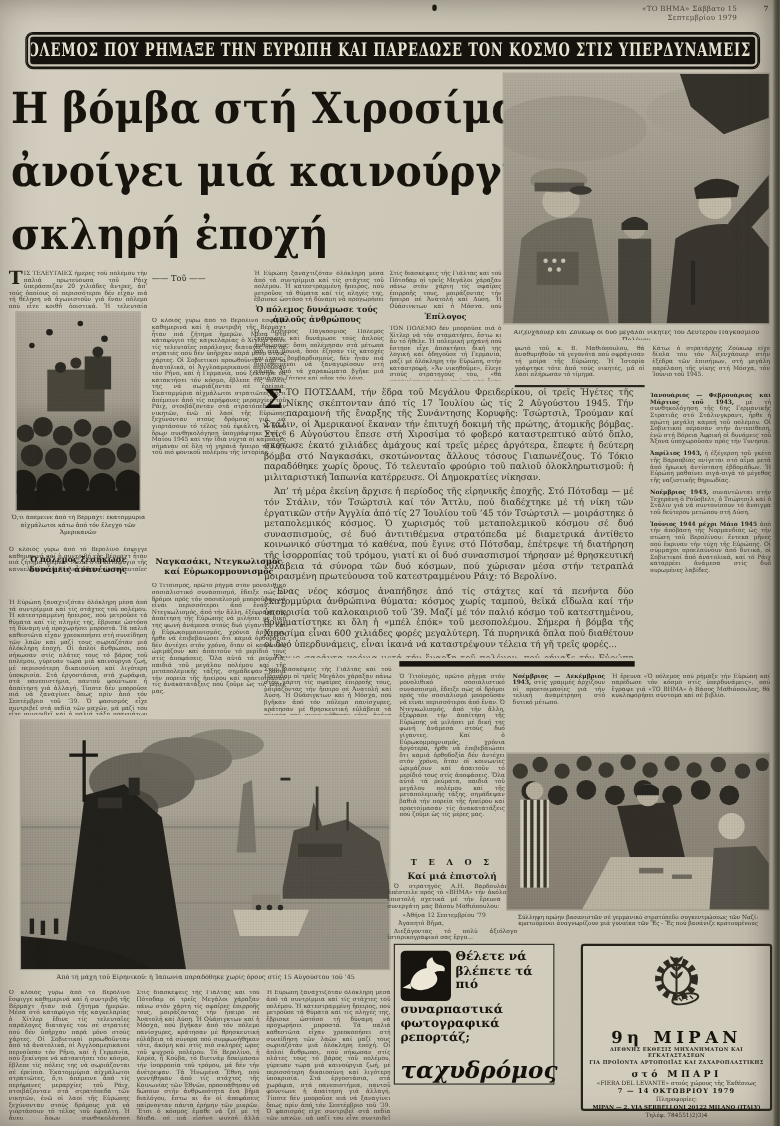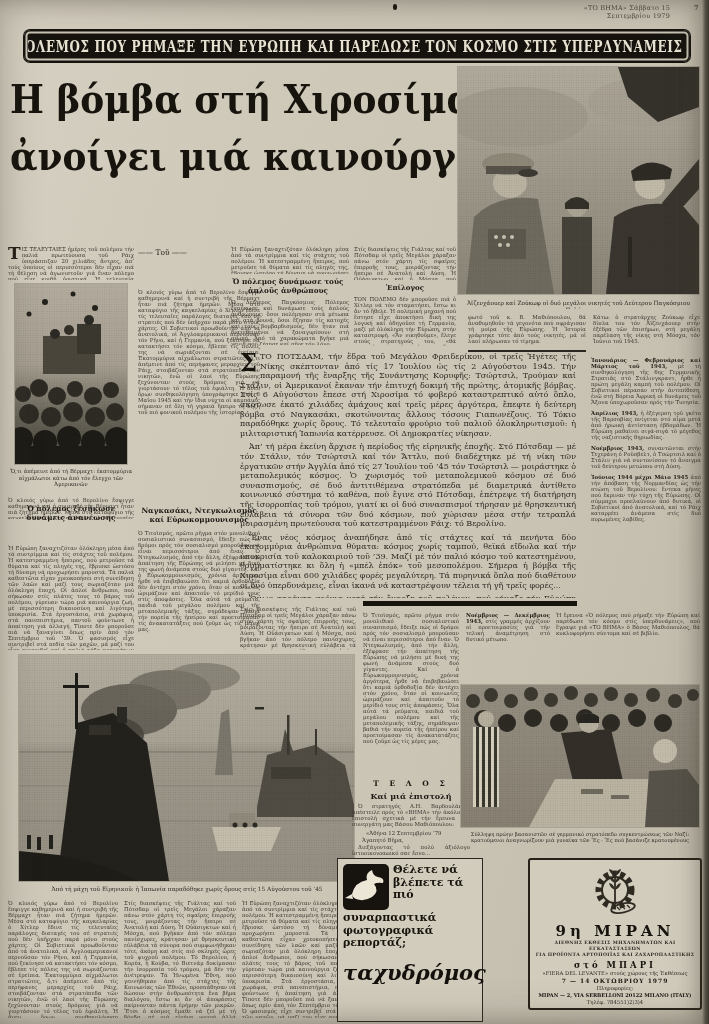--- a/index.html
+++ b/index.html
@@ -41,21 +41,21 @@
   .mini-rule{background:#2a2720; height:1.5px;}
   .chrono-entry{margin-bottom:5px;}
   .chrono-date{font-weight:bold; color:#221e16;}
   .telos{font-weight:bold; font-size:7.5px; letter-spacing:4px; text-align:center; color:#1d1914;}
   .letter-head{font-weight:bold; font-size:8px; text-align:center; color:#1d1914;}
   .ad1{border:1.5px solid #2a2620; background:#d2ccbd; box-sizing:border-box; padding:5px;}
   .ad1-q{font-weight:bold; font-size:11px; line-height:12.5px; color:#17140e;}
   .ad1-logo{font-weight:bold; font-style:italic; font-size:21px; text-align:center; color:#14110c; margin-top:10px;}
   .ad1-tag{border:1.2px solid #1d1a13; font-weight:bold; font-style:italic; font-size:6.4px; text-align:center; padding:2px 1px; margin-top:4px; color:#1d1a13;}
   .ad2{border:2px solid #262219; border-radius:3px; background:#d2ccbd; box-sizing:border-box; text-align:center; padding:6px 4px;}
-  .ad2-title{font-weight:bold; font-size:15px; letter-spacing:4px; color:#17140e; margin-top:2px;}
+  .ad2-title{font-weight:bold; font-size:15px; letter-spacing:4px; color:#17140e; margin-top:14px;}
   .ad2-caps{font-weight:bold; font-size:4.6px; letter-spacing:.4px; color:#2e2a22; line-height:6px;}
   .ad2-city{font-weight:bold; font-size:8.5px; letter-spacing:3px; color:#17140e; margin-top:2px;}
   .ad2-small{font-size:5.3px; color:#2e2a22; line-height:7px;}
   .ad2-dates{font-weight:bold; font-size:6px; letter-spacing:1px; color:#17140e; line-height:8px;}
   .ad2-addr{font-weight:bold; font-size:5px; color:#17140e; line-height:7px;}
   .edge-right{right:0; top:0; width:7px; height:1024px;
     background:linear-gradient(90deg, rgba(60,56,46,0) 0%, #6b675a 45%, #3a372e 100%);}
   .vignette{inset:0; pointer-events:none;
     box-shadow:inset 0 0 40px rgba(70,64,50,.35), inset -12px 0 18px rgba(50,46,38,.25);}
   .reg-dot{width:4px; height:6px; background:#17140e; border-radius:2px;}
@@ -71,20 +71,21 @@
 
   <div class="abs banner-outer" style="left:24px; top:30px; width:666px; height:32px;">
     <div class="banner-inner">
       <span class="banner-text">Ο ΠΟΛΕΜΟΣ ΠΟΥ ΡΗΜΑΞΕ ΤΗΝ ΕΥΡΩΠΗ ΚΑΙ ΠΑΡΕΔΩΣΕ ΤΟΝ ΚΟΣΜΟ ΣΤΙΣ ΥΠΕΡΔΥΝΑΜΕΙΣ - 18</span>
     </div>
   </div>
 
   <div class="abs headline" style="left:10px; top:72px; width:450px; height:168px;">
     <span class="hl-line"><span class="squish">Η βόμβα στή Χιροσίμα</span></span>
     <span class="hl-line"><span class="squish">ἀνοίγει μιά καινούργια</span></span>
+    <span class="hl-line"><span class="squish">σκληρή ἐποχή</span></span>
   </div>
 
   <div class="abs photo" style="left:457px; top:66px; width:243px; height:229px; background:linear-gradient(#b0aa9c,#8a8477);">
     <svg width="241" height="227" viewBox="0 0 241 227">
       <ellipse cx="60" cy="50" rx="70" ry="30" fill="#9b9587" opacity="0.7"></ellipse>
       <ellipse cx="190" cy="35" rx="60" ry="24" fill="#a39d8f" opacity="0.6"></ellipse>
       <polygon points="160,0 241,0 241,40 200,55 170,30" fill="#35322b"></polygon>
       <path d="M8 227 L16 150 Q40 126 80 132 L96 227 Z" fill="#6e6a5e"></path>
       <rect x="30" y="162" width="38" height="30" fill="#5c584d"></rect>
       <circle cx="38" cy="170" r="2" fill="#c9c3b2"></circle>
@@ -285,21 +286,21 @@
       <path d="M118 32 Q128 24 138 32 L138 38 L118 38 Z" fill="#27251f"></path>
       <polygon points="68,142 94,94 210,94 238,142" fill="#b9b2a0"></polygon>
       <rect x="120" y="104" width="22" height="5" fill="#6e6a5e"></rect>
       <rect x="150" y="110" width="18" height="4" fill="#6e6a5e"></rect>
       <circle cx="204" cy="66" r="12" fill="#c2bbaa"></circle>
       <polygon points="184,142 188,86 226,84 238,100 238,142" fill="#57534a"></polygon>
     </svg>
   </div>
   <div class="abs caption" style="left:462px; top:831px; width:236px; height:20px; font-size:5.2px; line-height:6px;">Σύλληψη πρώην βασανιστῶν σέ γερμανικό στρατόπεδο συγκεντρώσεως τῶν Ναζί: κρατούμενοι ἀναγνωρίζουν μιά γυναίκα τῶν Ἔς - Ἔς πού βασάνιζε κρατουμένους</div>
 
-  <div class="abs ad1" style="left:337px; top:858px; width:146px; height:164px;">
+  <div class="abs ad1" style="left:358px; top:858px; width:146px; height:128px;">
     <svg class="ab" width="46" height="46" viewBox="0 0 46 46" style="float:left; margin:0 4px 2px 0;">
       <rect x="0" y="0" width="46" height="46" rx="5" fill="#17140f"></rect>
       <path d="M9 30 Q12 18 24 16 Q22 9 29 6 Q30 12 35 13 Q42 14 40 19 Q34 18 31 20 Q37 27 29 33 Q21 38 13 35 Q9 33 9 30 Z" fill="#ece6d6"></path>
       <polygon points="9,30 2,34 10,35" fill="#ece6d6"></polygon>
     </svg>
     <div class="ad1-q">Θέλετε νά βλέπετε τά πιό συναρπαστικά φωτογραφικά ρεπορτάζ;</div>
     <div class="ad1-logo" style="clear:both;">ταχυδρόμος</div>
   </div>
 
   <div class="abs ad2" style="left:528px; top:858px; width:174px; height:152px;">

